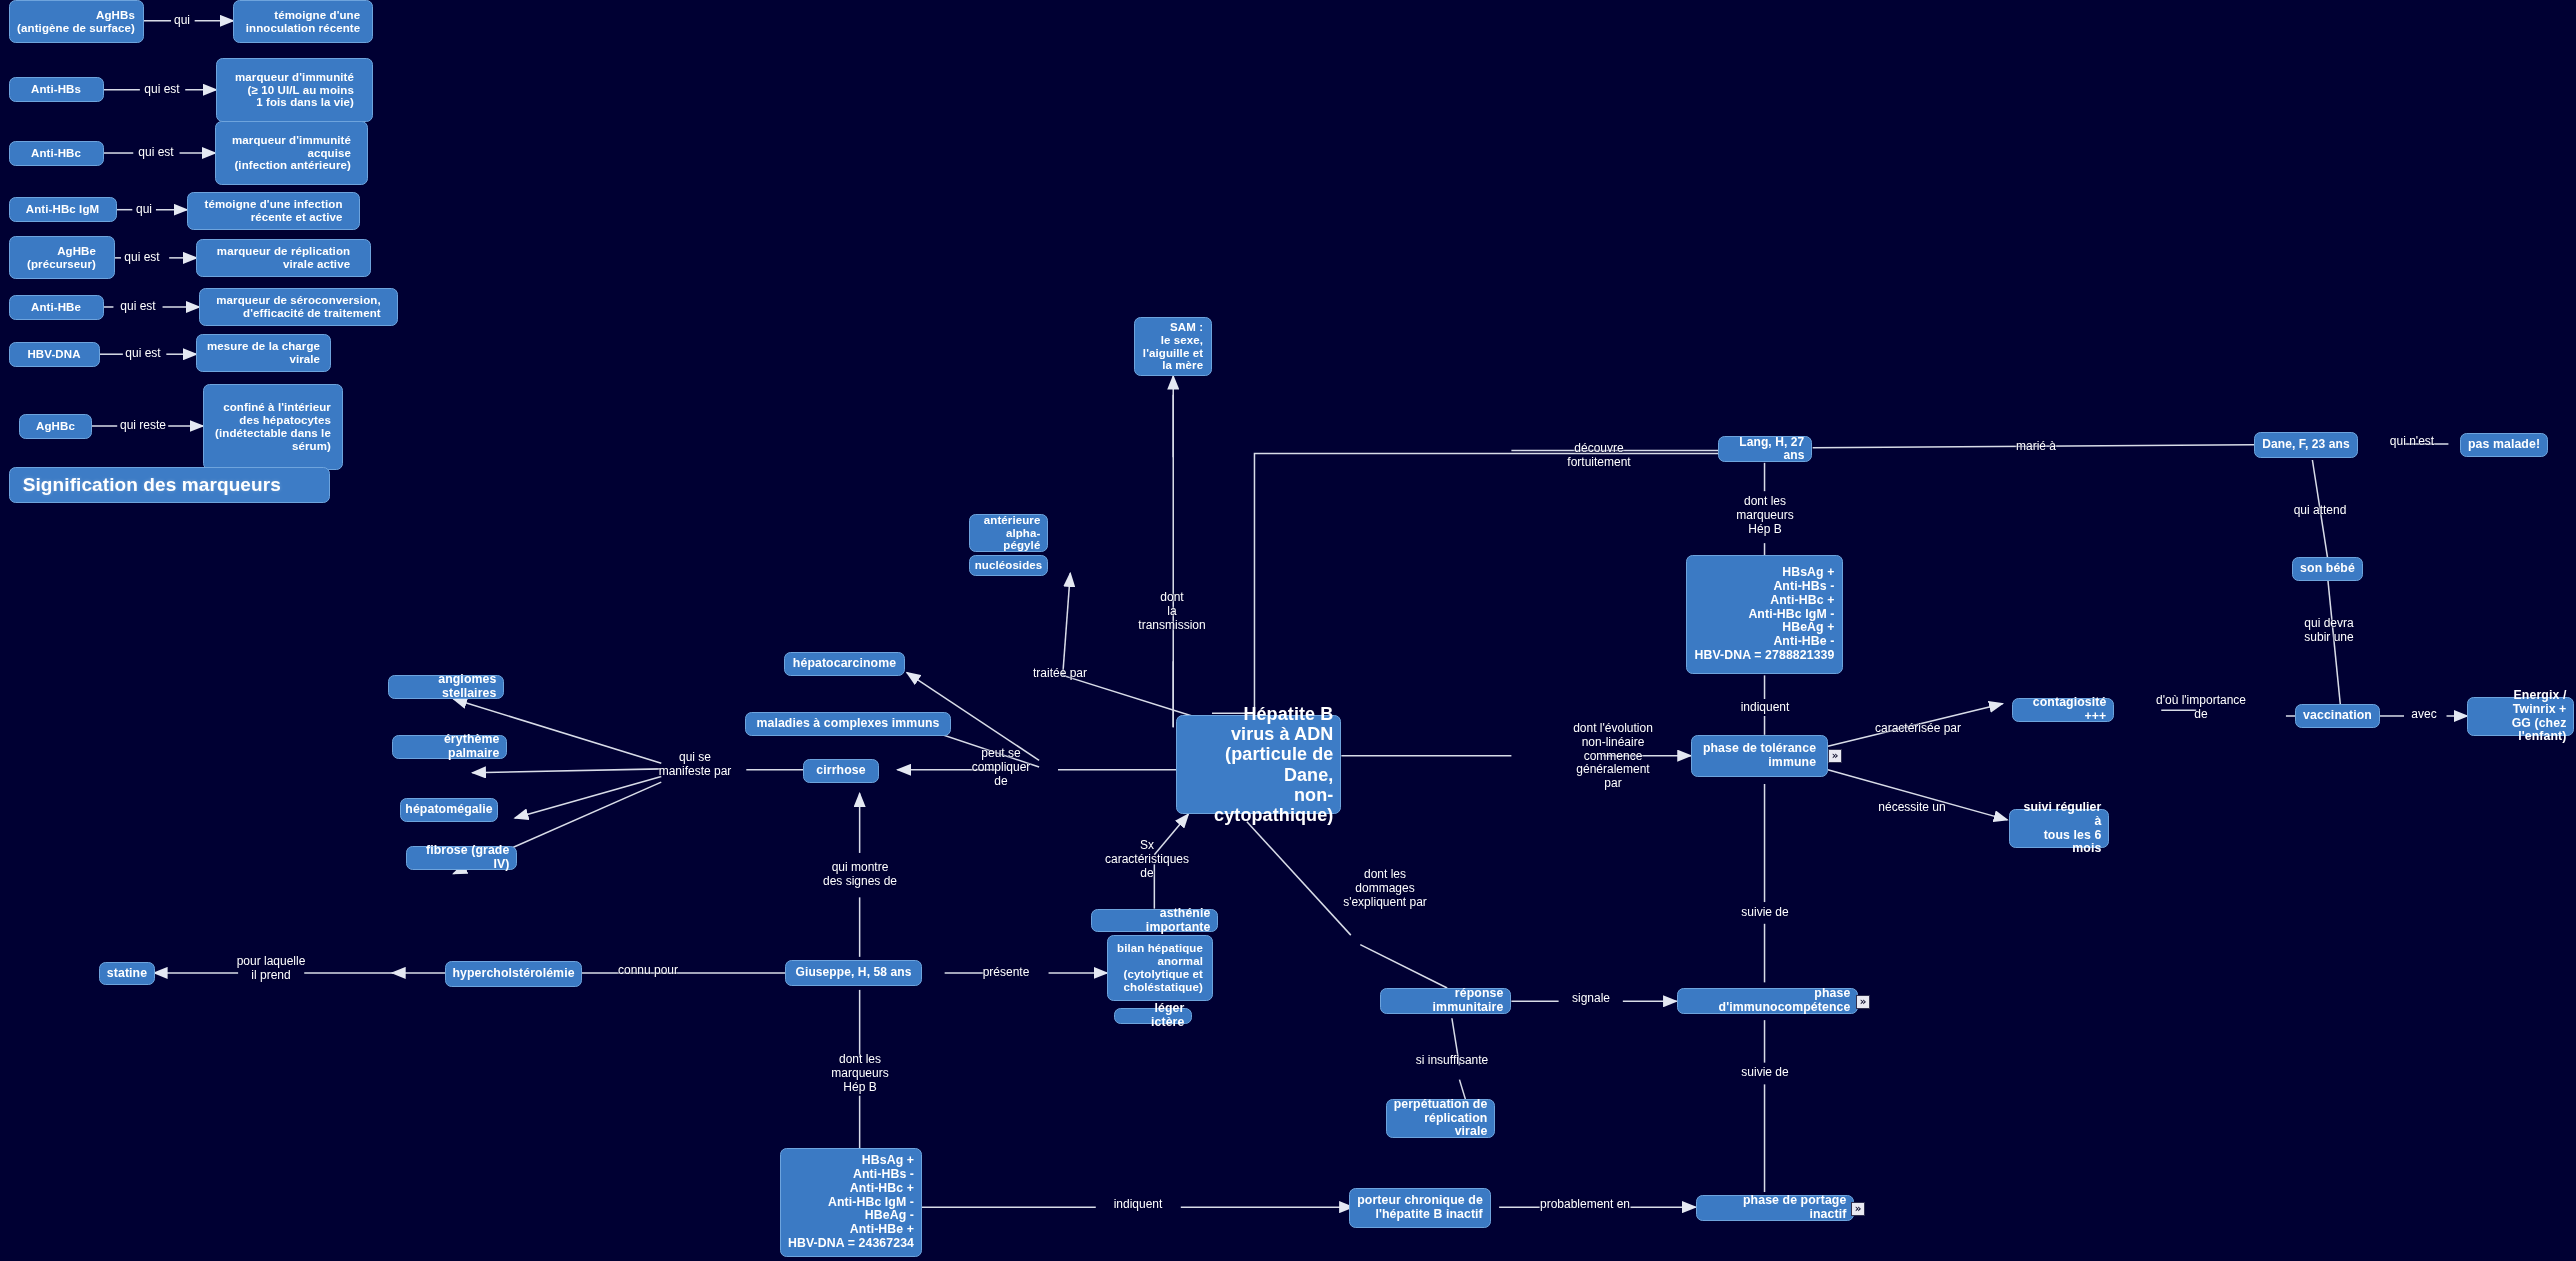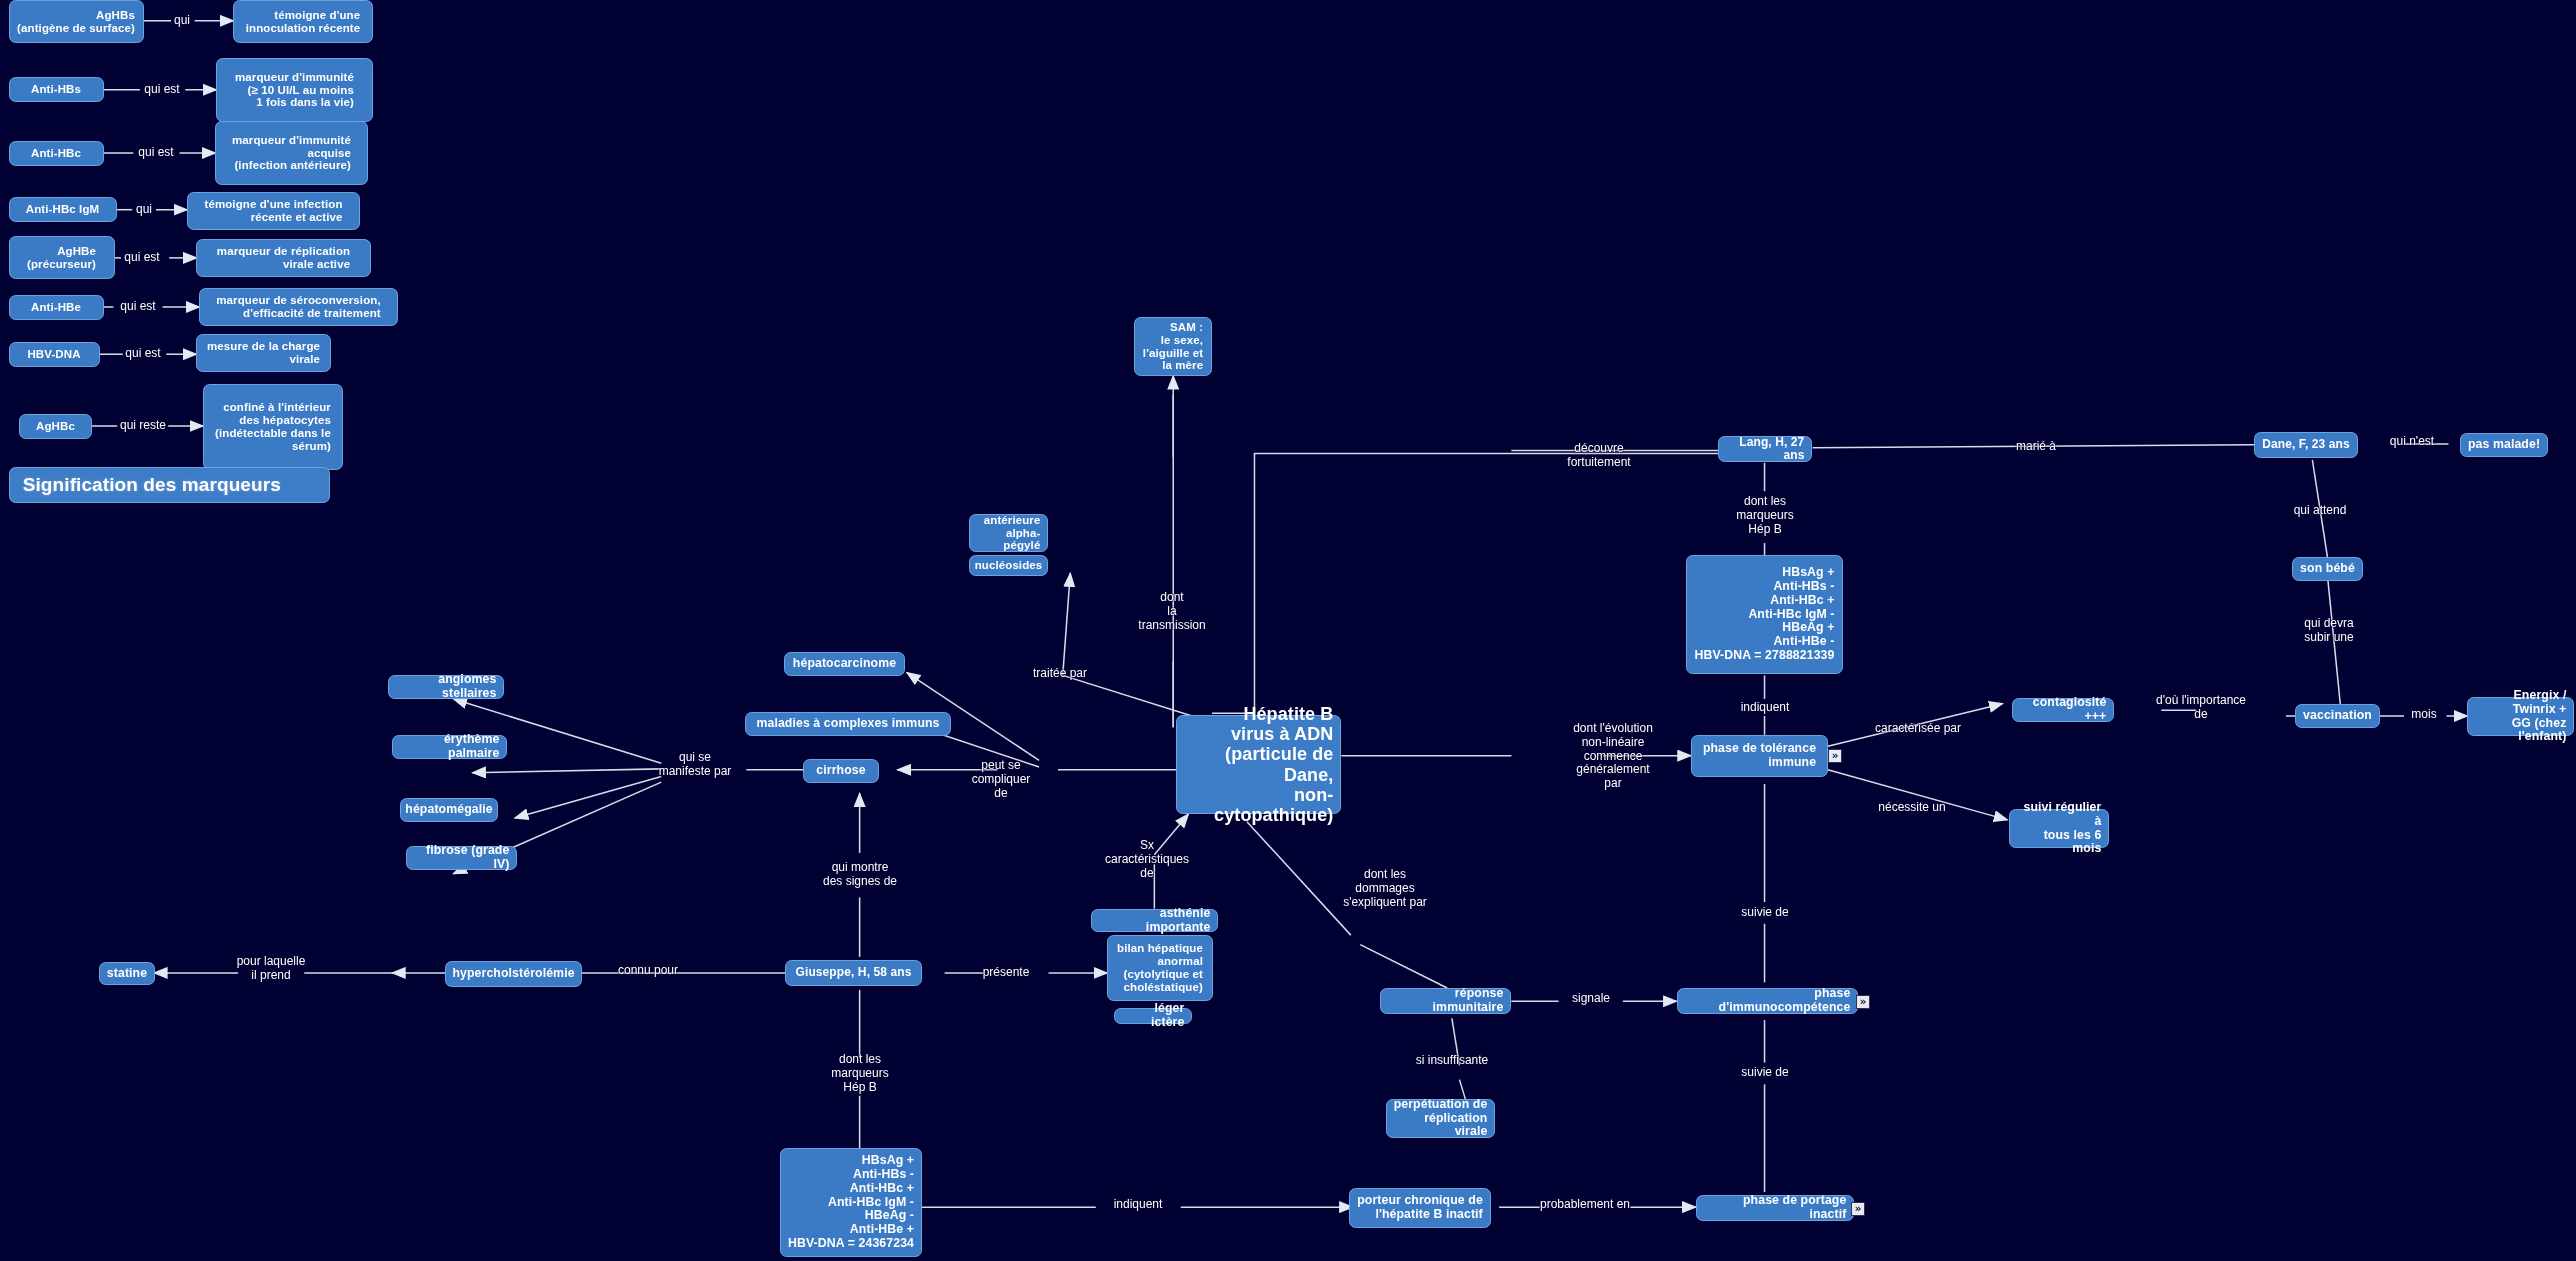--- a/index.html
+++ b/index.html
@@ -331,21 +331,21 @@
 
   <div class="node sz13" style="left:1349px;top:1188px;width:142px;height:40px;">porteur chronique de
 l'hépatite B inactif</div>
   <div class="node sz13" style="left:1696px;top:1195px;width:158px;height:25.5px;">phase de portage inactif</div>
   <div class="chev" style="left:1851px;top:1202px;">»</div>
 
   <div class="elabel" style="left:1172px;top:612px;">dont
 la
 transmission</div>
   <div class="elabel" style="left:1060px;top:674px;">traitée par</div>
-  <div class="elabel" style="left:1001px;top:768px;margin-top:12px;">peut se
+  <div class="elabel" style="left:1001px;top:768px;">peut se
 compliquer
 de</div>
   <div class="elabel" style="left:695px;top:765px;">qui se
 manifeste par</div>
   <div class="elabel" style="left:860px;top:875px;">qui montre
 des signes de</div>
   <div class="elabel" style="left:1147px;top:860px;">Sx
 caractéristiques
 de</div>
   <div class="elabel" style="left:1006px;top:973px;">présente</div>
@@ -368,21 +368,21 @@
 fortuitement</div>
   <div class="elabel" style="left:2036px;top:447px;">marié à</div>
   <div class="elabel" style="left:1765px;top:516px;">dont les
 marqueurs
 Hép B</div>
   <div class="elabel" style="left:1765px;top:708px;">indiquent</div>
   <div class="elabel" style="left:2412px;top:442px;">qui n'est</div>
   <div class="elabel" style="left:2320px;top:511px;">qui attend</div>
   <div class="elabel" style="left:2329px;top:631px;">qui devra
 subir une</div>
-  <div class="elabel" style="left:2424px;top:715px;">mois</div>
+  <div class="elabel" style="left:2424px;top:715px;">avec</div>
   <div class="elabel" style="left:1613px;top:756px;">dont l'évolution
 non-linéaire
 commence
 généralement
 par</div>
   <div class="elabel" style="left:1918px;top:729px;">caractérisée par</div>
   <div class="elabel" style="left:1912px;top:808px;">nécessite un</div>
   <div class="elabel" style="left:2201px;top:708px;">d'où l'importance
 de</div>
 

